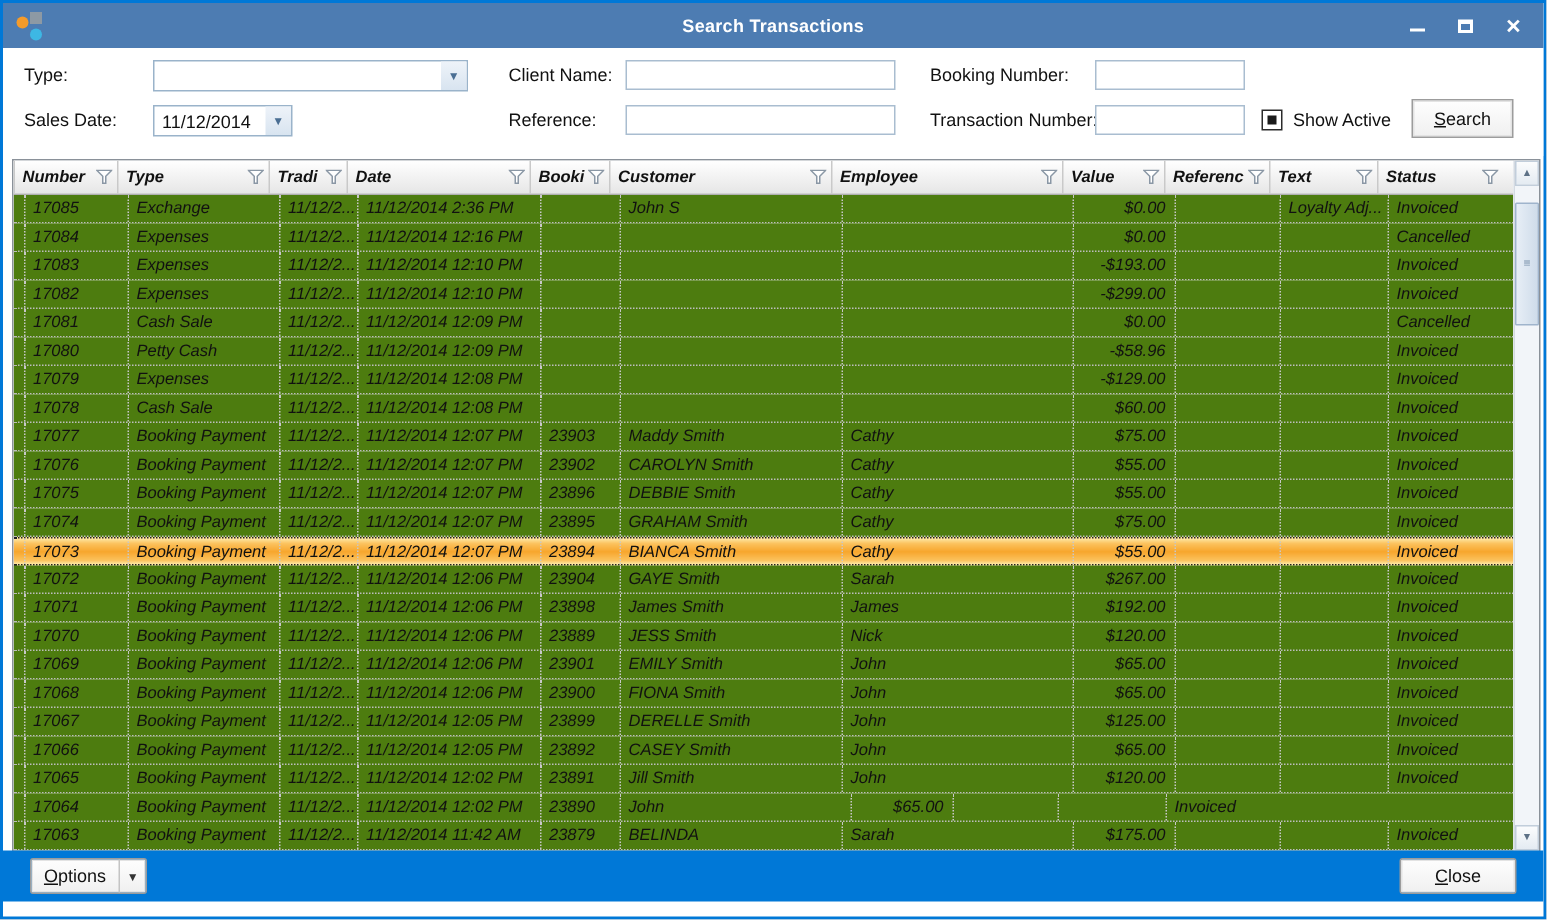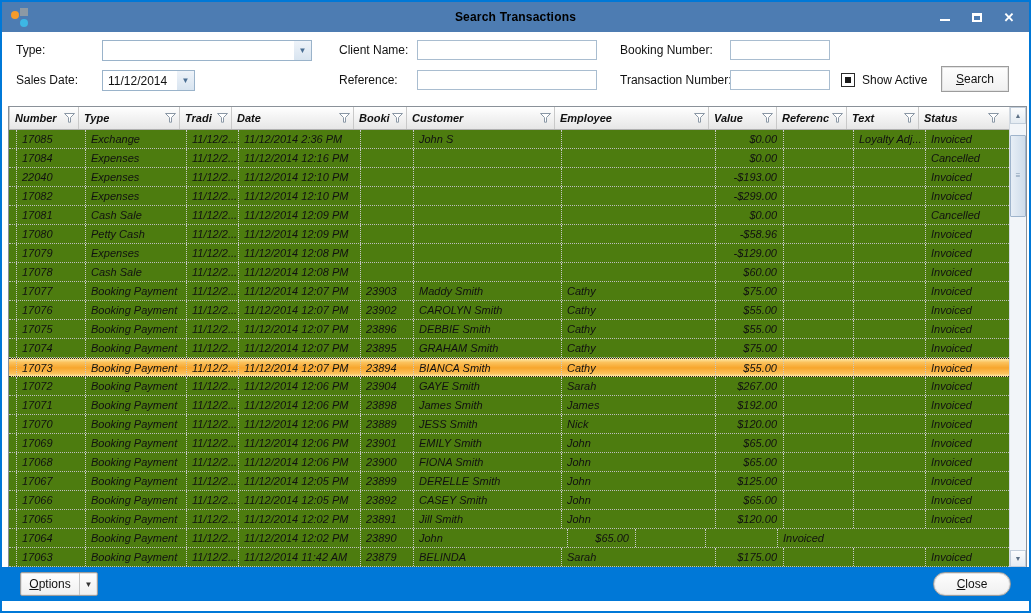--- a/index.html
+++ b/index.html
@@ -15,21 +15,21 @@
   .titlebar {
     position: relative; height: 30px; background: #4d7cb2;
     display: flex; align-items: center;
   }
   .app-icon { position: relative; width: 22px; height: 22px; margin-left: 8px; }
   .app-icon .dot-orange { position:absolute; left:1px; top:5px; width:8px; height:8px; border-radius:50%; background:#f49b2a; }
   .app-icon .dot-gray   { position:absolute; left:10px; top:2px; width:8px; height:8px; background:#8d99a4; }
   .app-icon .dot-cyan   { position:absolute; left:10px; top:13px; width:8px; height:8px; border-radius:50%; background:#3db7e4; }
   .title {
     position:absolute; left:0; right:0; text-align:center;
-    color:#000000; font-weight:bold; font-size:12px; letter-spacing:.2px;
+    color:#ffffff; font-weight:bold; font-size:12px; letter-spacing:.2px;
   }
   .win-controls { position:absolute; right:12px; top:0; height:30px; display:flex; align-items:center; gap:16px; }
   .win-btn { width:16px; height:16px; display:flex; align-items:center; justify-content:center; color:#fff; cursor:pointer; }
   .min-glyph { width:10px; height:2px; background:#fff; margin-top:6px; }
   .max-glyph { width:10px; height:9px; border:2px solid #fff; border-top-width:3px; }
   .close-glyph { font-size:13px; font-weight:bold; line-height:1; }
 
   
   .filter-panel { position:relative; height:72px; background:#fff; font-size:12px; color:#111; }
   .flabel { position:absolute; line-height:20px; }
@@ -121,21 +121,21 @@
   }
   .options-btn {
     left:18px; top:5px; width:78px; height:24px; padding:0;
     border-radius:2px; display:flex; align-items:stretch;
   }
   .options-main { flex:1; display:flex; align-items:center; justify-content:center; }
   .options-arrow {
     width:18px; border-left:1px solid #c4c4c4; display:flex; align-items:center; justify-content:center;
     font-size:8px; color:#333;
   }
-  .close-btn { right:18px; top:5px; width:78px; height:24px; border-radius:12px; }
+  .close-btn { right:18px; top:5px; width:78px; height:24px; border-radius:2px; }
 </style>
 </head>
 <body>
 
 <div class="window">
 
   <div class="titlebar">
     <div class="app-icon">
       <span class="dot-orange"></span>
       <span class="dot-gray"></span>
@@ -285,21 +285,21 @@
             <div class="cell c4"></div>
             <div class="cell c5"></div>
             <div class="cell c6"></div>
             <div class="cell c7 right">$0.00</div>
             <div class="cell c8"></div>
             <div class="cell c9"></div>
             <div class="cell c10">Cancelled</div>
           </div>
           <div class="grow">
     <div class="rowsel"></div>
-  <div class="cell c0">22040</div>
+  <div class="cell c0">17083</div>
             <div class="cell c1">Expenses</div>
             <div class="cell c2">11/12/2...</div>
             <div class="cell c3">11/12/2014 12:10 PM</div>
             <div class="cell c4"></div>
             <div class="cell c5"></div>
             <div class="cell c6"></div>
             <div class="cell c7 right">-$193.00</div>
             <div class="cell c8"></div>
             <div class="cell c9"></div>
             <div class="cell c10">Invoiced</div>

